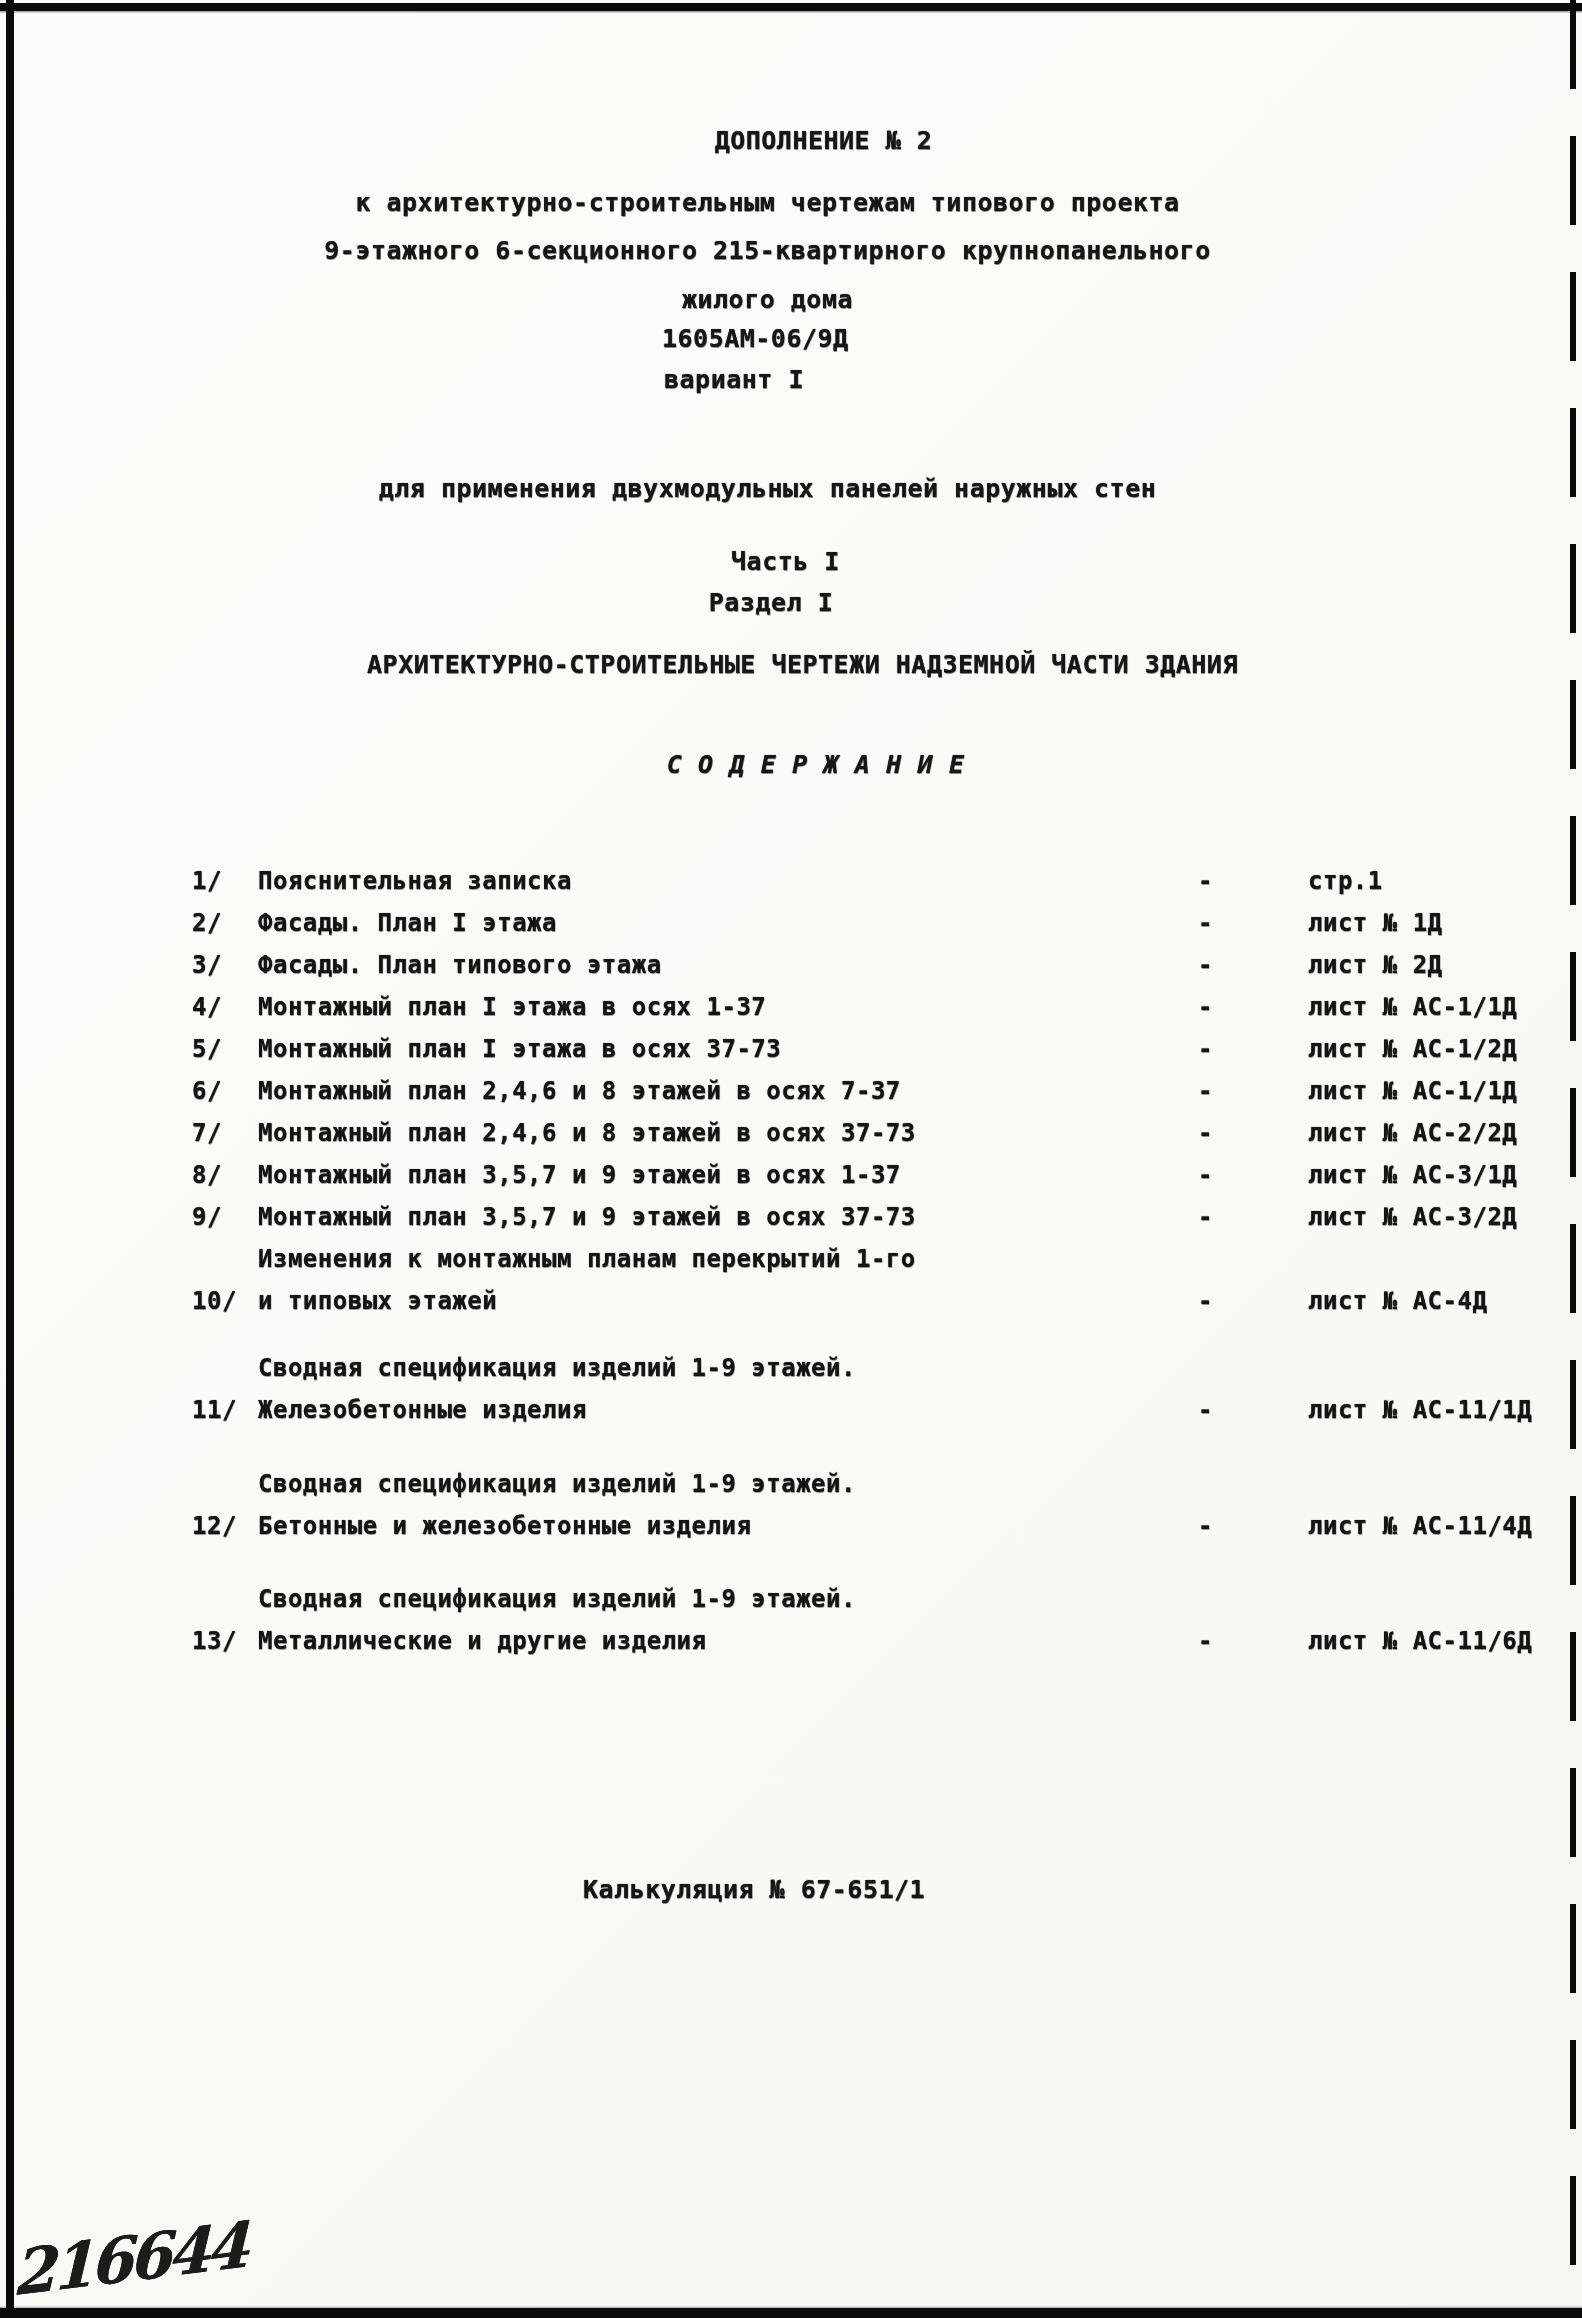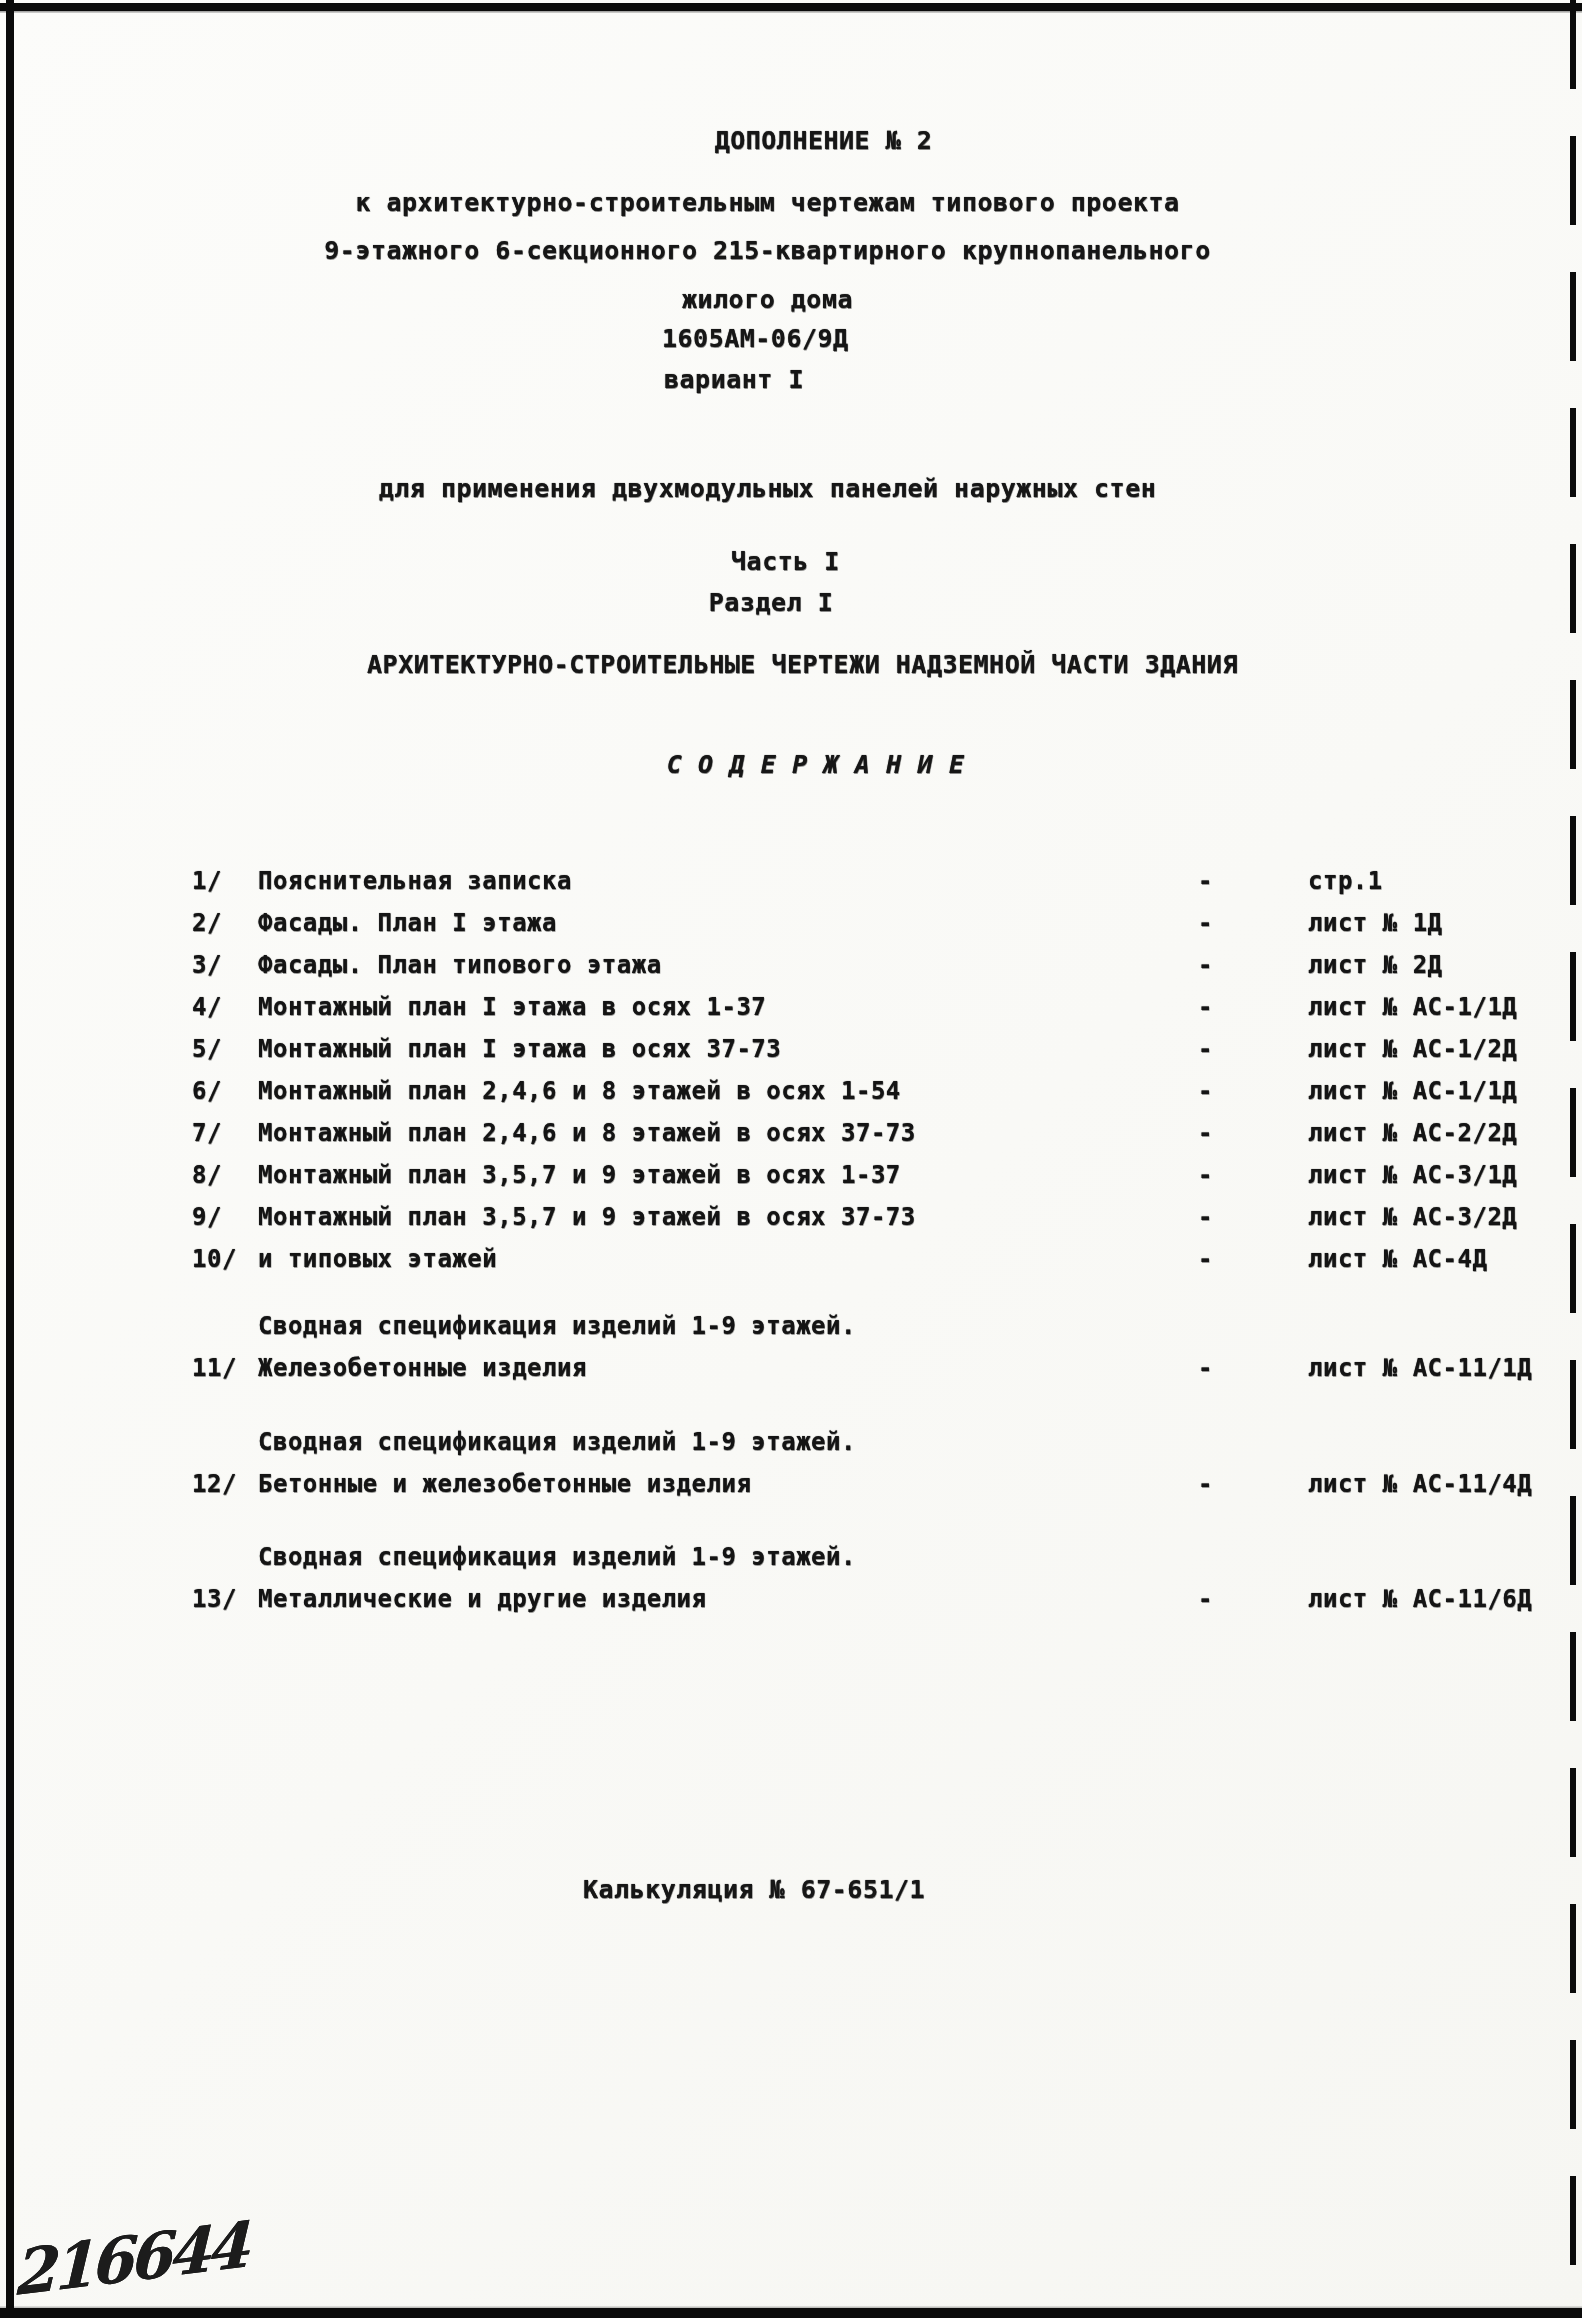--- a/index.html
+++ b/index.html
@@ -127,21 +127,21 @@
 
     <div class="toc-row">
       <span class="c-num">5/</span>
       <span class="c-text"><span>Монтажный план I этажа в осях 37-73</span></span>
       <span class="c-dash">-</span>
       <span class="c-ref">лист № АС-1/2Д</span>
     </div>
 
     <div class="toc-row">
       <span class="c-num">6/</span>
-      <span class="c-text"><span>Монтажный план 2,4,6 и 8 этажей в осях 1-54</span></span>
+      <span class="c-text"><span>Монтажный план 2,4,6 и 8 этажей в осях 7-37</span></span>
       <span class="c-dash">-</span>
       <span class="c-ref">лист № АС-1/1Д</span>
     </div>
 
     <div class="toc-row">
       <span class="c-num">7/</span>
       <span class="c-text"><span>Монтажный план 2,4,6 и 8 этажей в осях 37-73</span></span>
       <span class="c-dash">-</span>
       <span class="c-ref">лист № АС-2/2Д</span>
     </div>
@@ -156,20 +156,21 @@
     <div class="toc-row">
       <span class="c-num">9/</span>
       <span class="c-text"><span>Монтажный план 3,5,7 и 9 этажей в осях 37-73</span></span>
       <span class="c-dash">-</span>
       <span class="c-ref">лист № АС-3/2Д</span>
     </div>
 
     <div class="toc-row gap-sm">
       <span class="c-num">10/</span>
       <span class="c-text">
+        <span class="l1">Изменения к монтажным планам перекрытий 1-го</span>
         <span class="l2">и типовых этажей</span>
       </span>
       <span class="c-dash">-</span>
       <span class="c-ref">лист № АС-4Д</span>
     </div>
 
     <div class="toc-row gap-md">
       <span class="c-num">11/</span>
       <span class="c-text">
         <span class="l1">Сводная спецификация изделий 1-9 этажей.</span>

